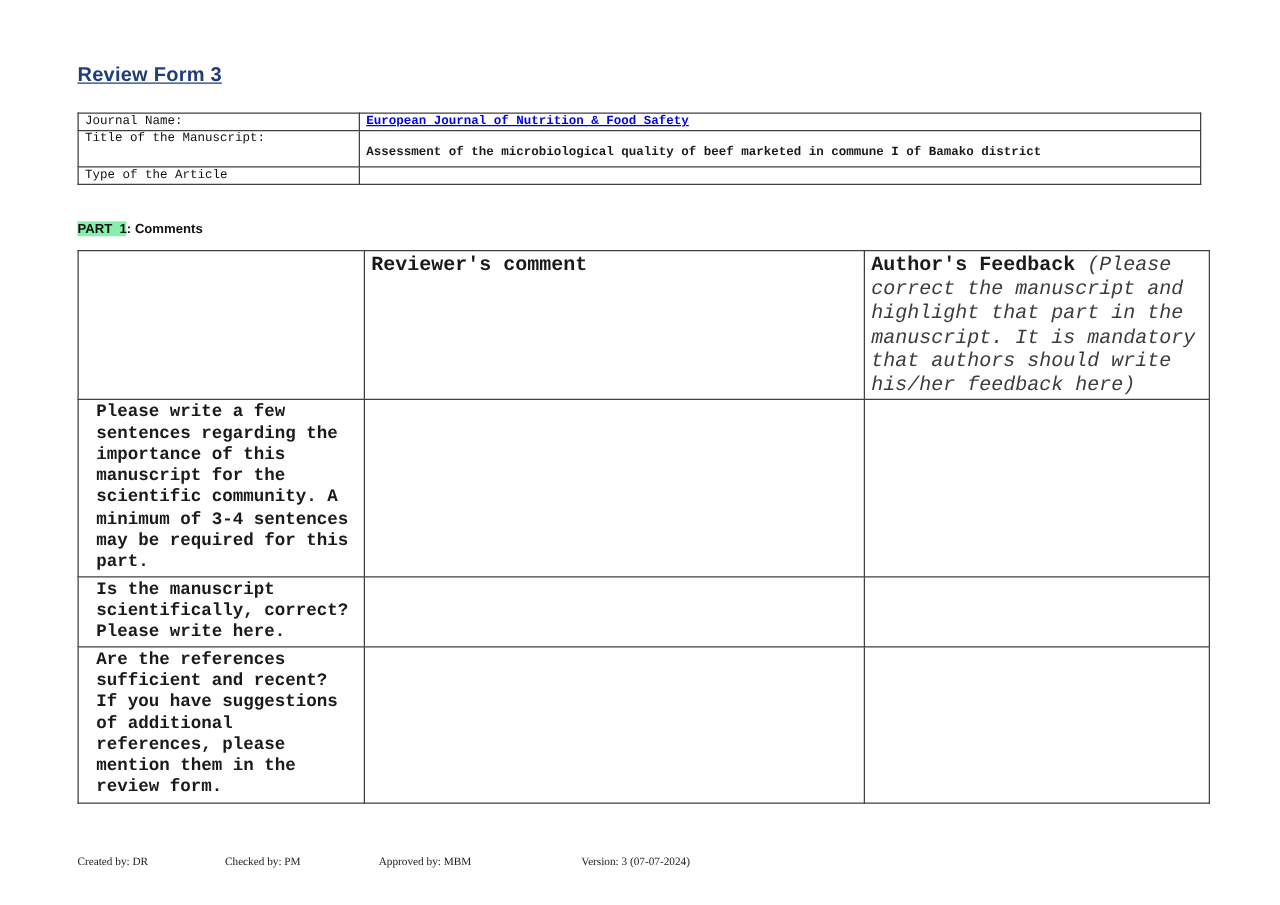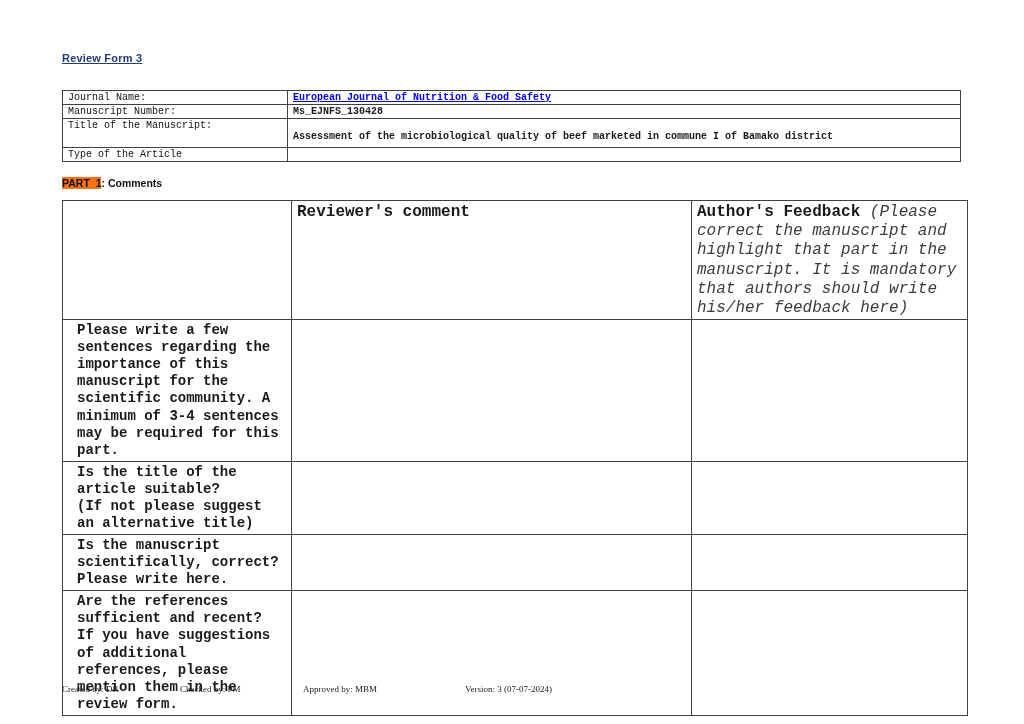--- a/index.html
+++ b/index.html
@@ -8,21 +8,21 @@
     width: 1024px; height: 724px;
     background: #ffffff;
     font-family: "Liberation Sans", sans-serif;
     position: relative;
     color: #1a1a1a;
   }
 
   .doc-title {
     position: absolute;
     left: 62px; top: 52px;
-    font-size: 11px;
+    font-size: 16px;
     font-weight: bold;
     text-decoration: underline;
     color: #1f3d7a;
     letter-spacing: .2px;
   }
 
   table { border-collapse: collapse; table-layout: fixed; font-family: Liberation Mono, monospace; }
   td { border: 1px solid #404040; padding: 1px 5px; font-size: 10px; vertical-align: top; overflow: hidden; }
 
   .info-table { position: absolute; left: 62px; top: 90px; width: 899px; }
@@ -38,21 +38,21 @@
   .info-table tr.r-title td.value { vertical-align: middle; padding-top: 8px; }
 
   .part-line {
     position: absolute;
     left: 62px; top: 177px;
     font-size: 10.5px;
     font-weight: bold;
     color: #111;
   }
   .part-line .hl {
-    background: #f97316;
+    background: #86efac;
     white-space: pre;
   }
   .part-line .rest { white-space: pre; }
 
   .comments-table { position: absolute; left: 62px; top: 200px; width: 905px; }
   .comments-table col.c1 { width: 229px; }
   .comments-table col.c2 { width: 400px; }
   .comments-table col.c3 { width: 276px; }
   .comments-table td.question {
     font-weight: bold;
@@ -80,24 +80,20 @@
 <table class="info-table">
   <colgroup>
       <col class="c1">
       <col>
     </colgroup>
   <tbody>
       <tr style="height:13px;">
     <td class="label">Journal Name:</td>
     <td class="value"><span class="journal-link">European Journal of Nutrition &amp; Food Safety</span></td>
   </tr>
-  <tr style="height:13px;">
-    <td class="label">Manuscript Number:</td>
-    <td class="value">Ms_EJNFS_130428</td>
-  </tr>
   <tr class="r-title" style="height:29px;margin-top:32px;">
     <td class="label">Title of the Manuscript:</td>
     <td class="value">Assessment of the microbiological quality of beef marketed in commune I of Bamako district</td>
   </tr>
   <tr style="height:13px;">
     <td class="label">Type of the Article</td>
     <td class="value"></td>
   </tr>
 </tbody>
   </table>
@@ -114,26 +110,20 @@
       <tr style="height:28px;">
     <td class="header-cell"></td>
     <td class="header-cell hdr-bold">Reviewer's comment</td>
     <td class="header-cell"><span class="hdr-bold">Author's Feedback </span><span class="hdr-note">(Please correct the manuscript and highlight that part in the manuscript. It is mandatory that authors should write his/her feedback here)</span></td>
   </tr>
   <tr style="height:57px;">
     <td class="question">Please write a few sentences regarding the importance of this manuscript for the scientific community. A minimum of 3-4 sentences may be required for this part.</td>
     <td></td>
     <td></td>
   </tr>
-  <tr style="height:52px;">
-    <td class="question">Is the title of the article suitable?
-(If not please suggest an alternative title)</td>
-    <td></td>
-    <td></td>
-  </tr>
   <tr style="height:35px;">
     <td class="question">Is the manuscript scientifically, correct? Please write here.</td>
     <td></td>
     <td></td>
   </tr>
   <tr style="height:36px;">
     <td class="question">Are the references sufficient and recent? If you have suggestions of additional references, please mention them in the review form.</td>
     <td></td>
     <td></td>
   </tr>

